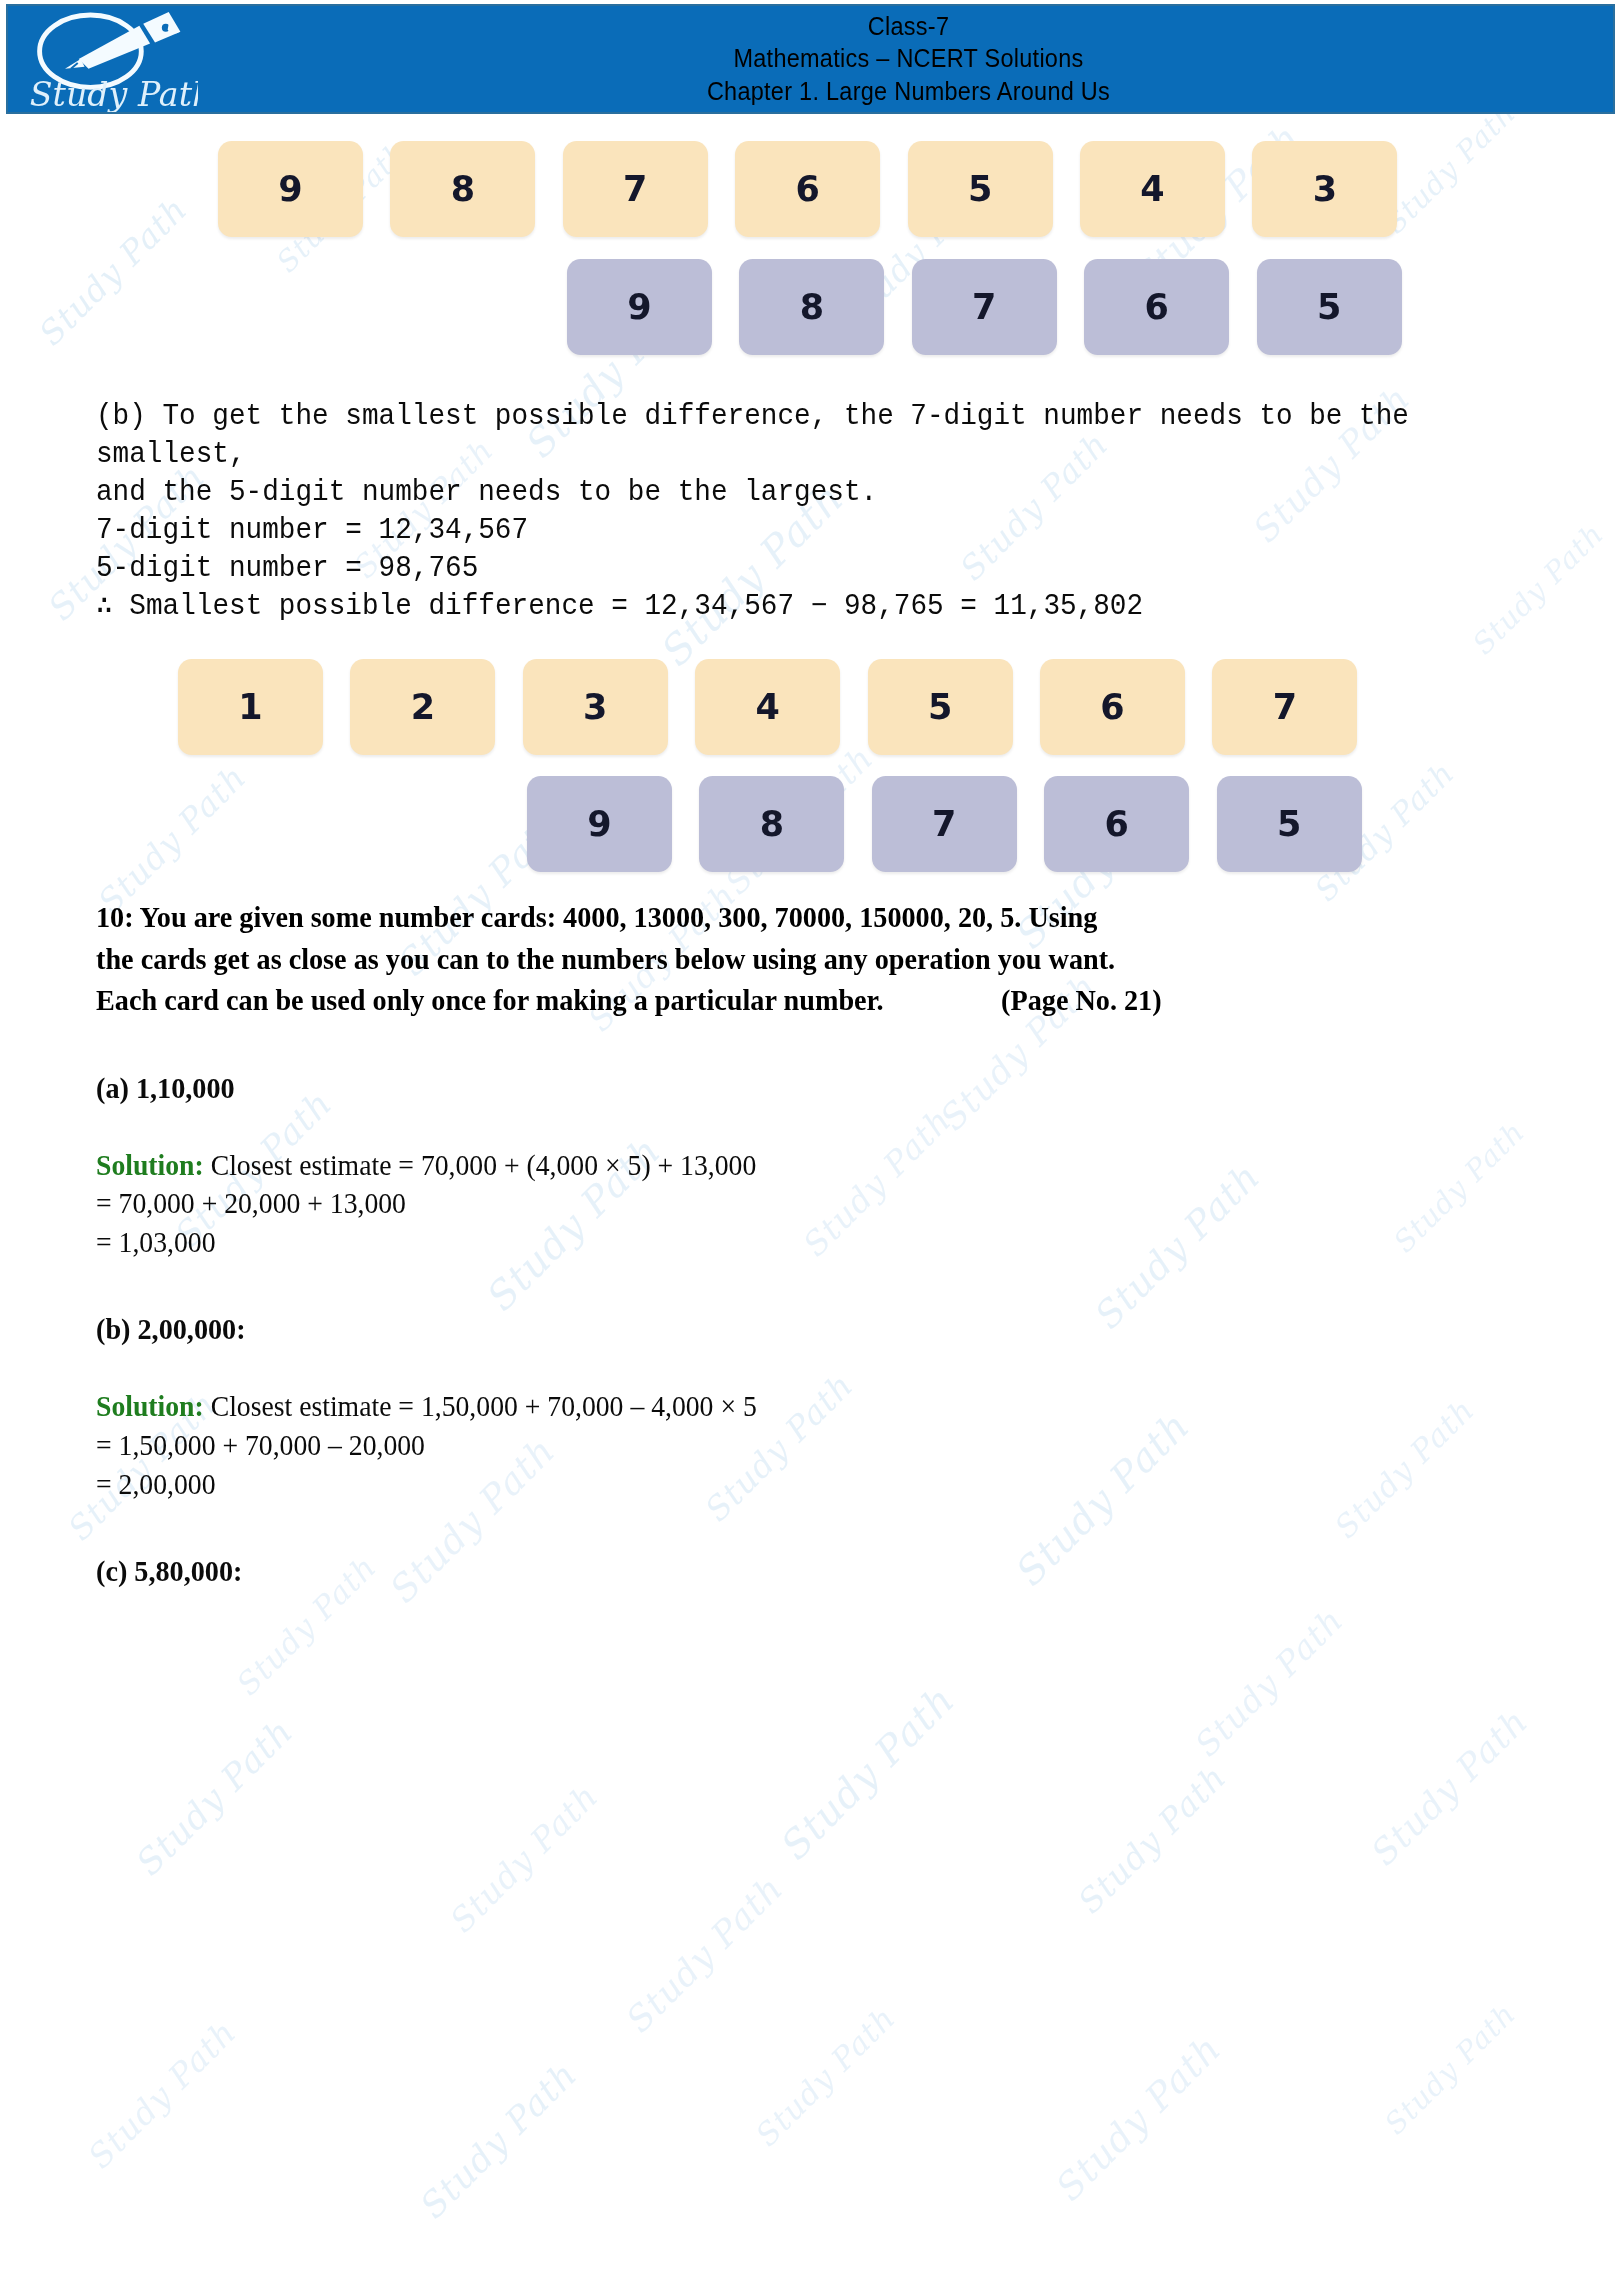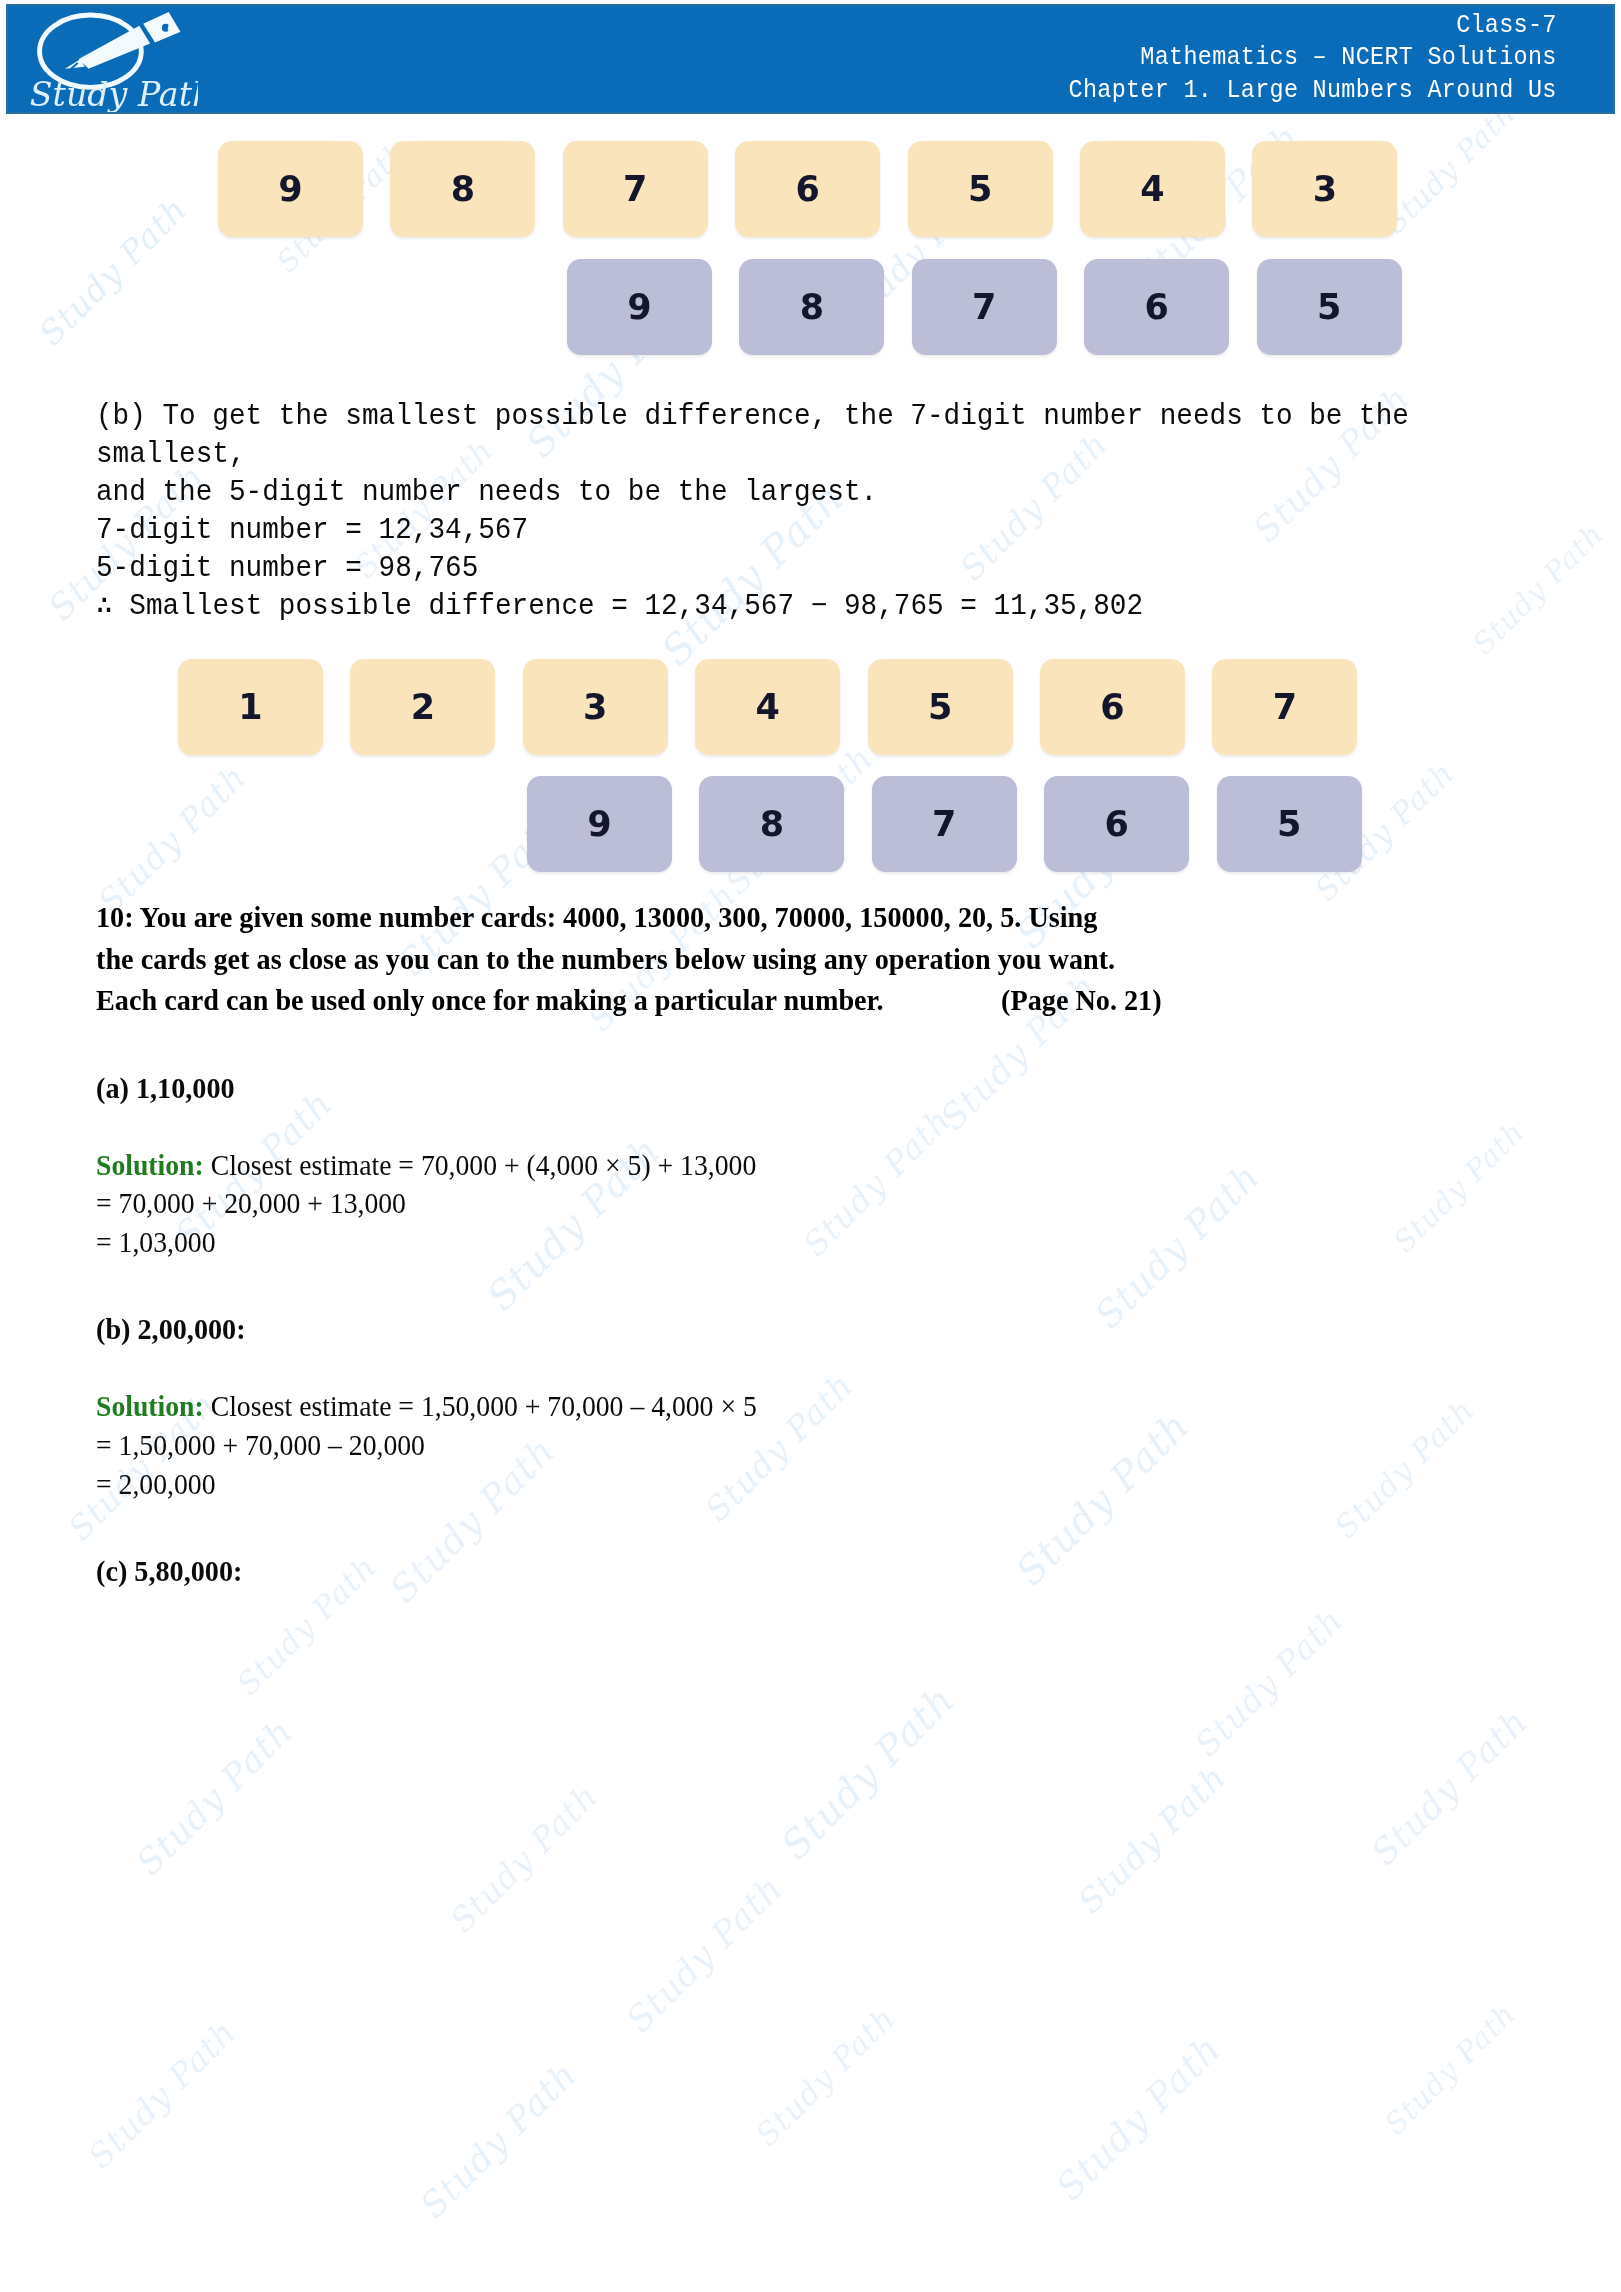--- a/index.html
+++ b/index.html
@@ -49,23 +49,23 @@
     overflow:hidden;
   }
   .logo {
     position:absolute;
     left:13.7px; top:2px;
     width:176px; height:106px;
   }
   .header-titles {
     position:absolute;
     left:196px; right:0; top:3.9px;
-    text-align:right;
-    color:#ffffff;
-    font-family:Liberation Mono, monospace;
+    text-align:center;
+    color:#000000;
+    font-family:Liberation Sans, sans-serif;
   }
   .header-titles .ln {
     line-height:1.28;
     font-size:25.5px;
     letter-spacing:0.3px;
     transform:scaleX(.92);
     transform-origin:center;
   }
   .header-titles .ln1 { font-size:25.5px; }
 

